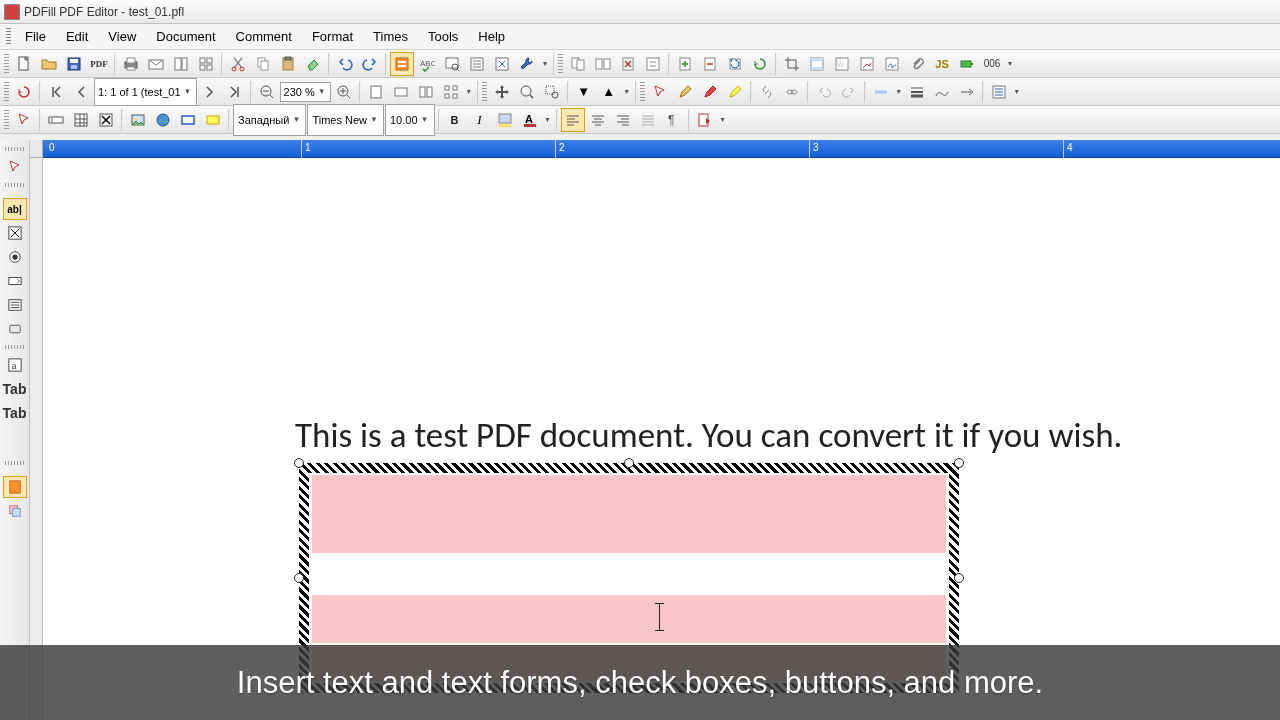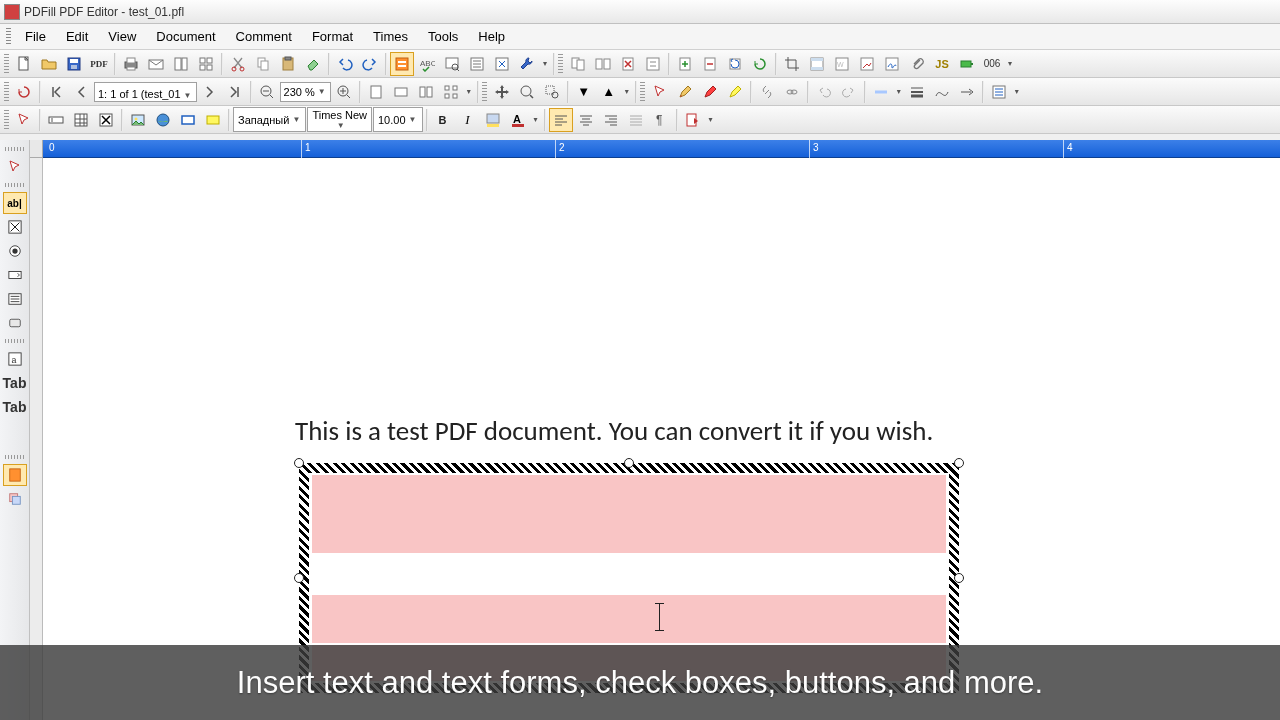--- a/index.html
+++ b/index.html
@@ -14,53 +14,53 @@
 .menu-bar .menu-item { padding: 3px 10px; font-size: 13px; cursor: default; text-align: right; }
 
 .toolbar { height: 28px; background: linear-gradient(#fbfbfb, #e6e6e6); display: flex; align-items: center; padding: 0 4px; border-bottom: 1px solid #c8c8c8; gap: 1px; }
 .toolbar .grip { width: 5px; height: 20px; margin-right: 2px; background: repeating-linear-gradient(to bottom, #999 0 1px, transparent 1px 3px); }
 .tbtn { width: 24px; height: 24px; display: flex; align-items: center; justify-content: center; font-size: 13px; cursor: default; border: 1px solid transparent; }
 .tbtn.active { background: #ffe9b0; border: 1px solid #d9a020; }
 .tbtn svg { width: 16px; height: 16px; }
 .sep { width: 2px; height: 22px; background: linear-gradient(to right, #b8b8b8, #fff); margin: 0 2px; }
 .small-drop { width: 10px; height: 22px; display:flex; align-items:center; justify-content:center; font-size:8px; color:#555; border: 1px solid transparent; cursor:default; }
 
-.page-box { height: 20px; border: 1px solid #a0a0a0; background: #fff; font-size: 11px; padding: 1px 3px; display: flex; align-items: flex-end; min-width: 100px; }
+.page-box { height: 28px; border: 1px solid #a0a0a0; background: #fff; font-size: 11px; padding: 1px 3px; display: flex; align-items: center; min-width: 100px; }
 .zoom-box { height: 20px; border: 1px solid #a0a0a0; background: #fff; font-size: 11px; padding: 1px 3px; display: flex; align-items: center; min-width: 36px; }
 .dd { width: 10px; display:inline-flex; justify-content:center; font-size:8px; color:#555; margin-left:2px; }
 
-.font-combo { height: 25px; border: 1px solid #a0a0a0; background: #fff; font-size: 11px; padding: 1px 4px; display: flex; align-items: center; }
+.font-combo { height: 32px; border: 1px solid #a0a0a0; background: #fff; font-size: 11px; padding: 1px 4px; display: flex; align-items: center; }
 .font-combo.w1 { min-width: 62px; }
-.font-combo.w2 { min-width: 58px; flex-direction: column; }
+.font-combo.w2 { min-width: 58px; }
 .font-combo.w3 { min-width: 36px; }
 
 .txt-btn { font-weight: bold; font-size: 11px; color: #222; }
 .pdf-label { font-size: 9px; font-weight: bold; color: #333; font-family: Liberation Serif, serif; }
 .js-label { font-size: 11px; font-weight: bold; color: #a08000; }
 .num-label { font-size: 10px; color:#333; }
 
 
 .side-left { position: absolute; left: 0; top: 140px; width: 30px; bottom: 0; background: linear-gradient(to right, #f3f4f6, #e6e7e9); border-right: 1px solid #c0c0c0; display: flex; flex-direction: column; align-items: center; padding-top: 4px; gap: 2px; }
 .side-left .sbtn { width: 24px; height: 22px; display:flex; align-items:center; justify-content:center; font-size: 12px; border: 1px solid transparent; cursor: default; }
-.side-left .sbtn.active { background:#ffe9b0; border:1px solid #d9a020; }
+.side-left .sbtn.active { background:#ffe9b0; border:1px solid #d9a020;margin-top:6px; }
 .side-left .tab { font-size: 14px; font-weight: bold; color:#333; }
 .side-left .grip-h { width: 20px; height:4px; background: repeating-linear-gradient(to right, #999 0 1px, transparent 1px 3px); margin:3px 0; }
 
 
 .ruler-wrap { position: absolute; left: 30px; right: 0; top: 140px; height: 18px; }
 .ruler-corner { position:absolute; left:0; top:0; width:13px; height:18px; background:#e8e8e8; border-right:1px solid #aaa; border-bottom:1px solid #aaa; }
 .ruler { position:absolute; left:13px; right:0; top:0; height:18px; background: linear-gradient(#3c80e8, #1560d8); border-bottom:1px solid #0d4090; color:#fff; font-size:9px; }
 .ruler .tick { position:absolute; top:0; height:18px; border-left:1px solid rgba(255,255,255,0.7); }
 .ruler .ticklabel { position:absolute; top:2px; font-size:10px; color:#fff; }
 
 .canvas-area { position: absolute; left: 30px; right: 0; top: 158px; bottom: 0; background:#fff; overflow:hidden; }
 .vruler { position:absolute; left:0; top:0; width:13px; bottom:0; background:#ececec; border-right:1px solid #bbb; }
 .page-area { position:absolute; left:13px; top:0; right:0; bottom:0; background:#fff; }
 
-.body-text { position:absolute; font-family: Calibri, Arial, sans-serif; font-size: 27px; color:#222; white-space:nowrap; }
+.body-text { position:absolute; font-family: Calibri, Arial, sans-serif; font-size: 35px; color:#222; white-space:nowrap; }
 
 .sel-box { position:absolute; border: 10px solid transparent;
   border-image: repeating-linear-gradient(45deg, #000 0 3px, #fff 3px 6px) 10; }
 .sel-inner { position:absolute; inset:0; background:#fff; }
 .pink-strip { position:absolute; left:3px; right:3px; background:#f9c5c5; }
 .handle { position:absolute; width:10px; height:10px; background:#fff; border:1px solid #222; border-radius:50%; }
 
 .text-cursor { position:absolute; width:1px; height:28px; background:#222; }
 .text-cursor::before, .text-cursor::after { content:''; position:absolute; left:-4px; width:9px; height:1px; background:#222; }
 .text-cursor::before { top:0; } .text-cursor::after { bottom:0; }

